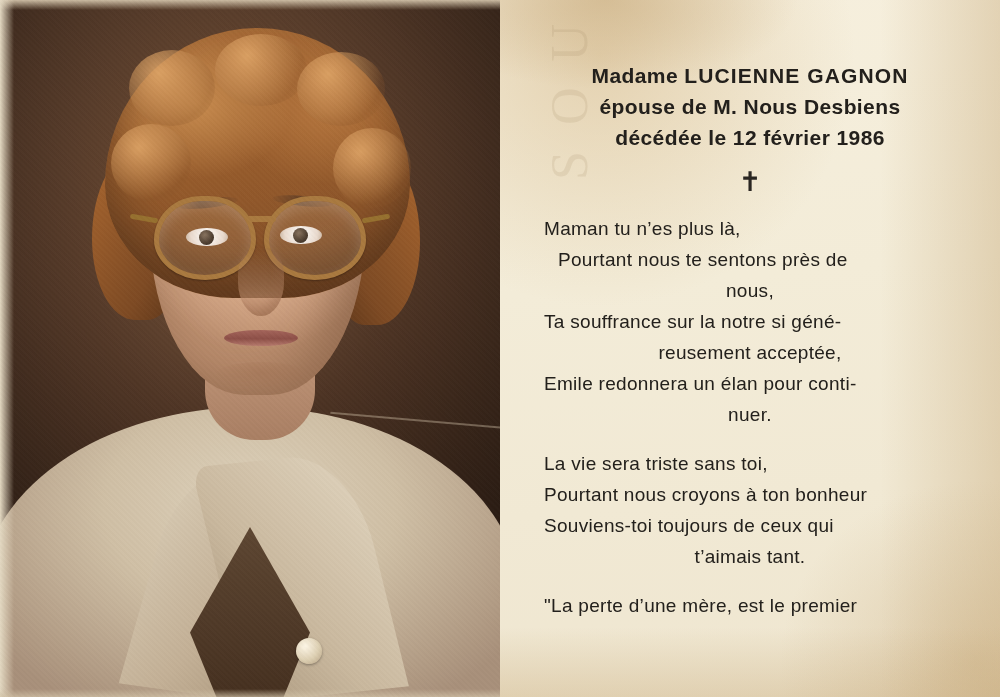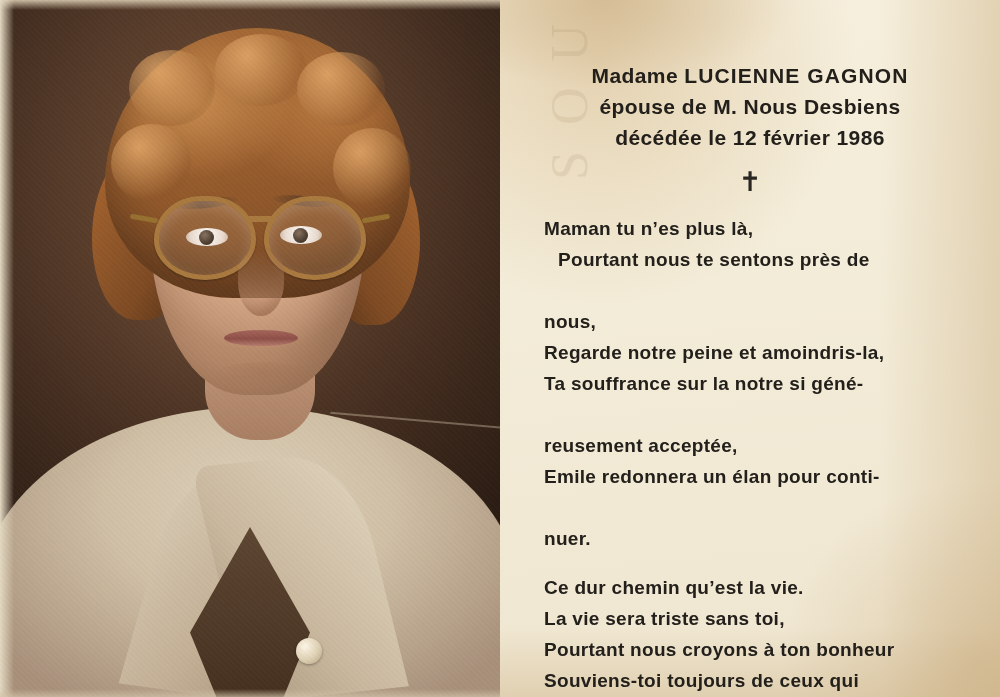--- a/index.html
+++ b/index.html
@@ -361,24 +361,24 @@
     line-height: 30px;
     margin: 14px 0 16px 0;
     color: #2a2622;
   }
   .verse {
     font-size: 19px;
     line-height: 31px;
     letter-spacing: 0.3px;
     color: #23201c;
   }
-  .stanza { margin-bottom: 18px; font-weight: bold; }
+  .stanza { margin-bottom: 18px; }
   .stanza:last-child { margin-bottom: 0; }
   .ln { display: block; white-space: nowrap; }
-  .ln.right  { text-align: left; margin-top: 31px; }
+  .ln.right  { text-align: center; }
   .ln.indent { padding-left: 14px; }
   .quote { font-style: normal; }
 </style>
 </head>
 <body>
 
 <div class="card">
 
   <div class="photo-panel">
     <div class="photo-bg"></div>
@@ -449,29 +449,27 @@
       </div>
 
       <div class="cross">✝</div>
 
       <div class="verse">
 
         <div class="stanza">
           <span class="ln">Maman tu n’es plus là,</span>
           <span class="ln indent">Pourtant nous te sentons près de</span>
           <span class="ln right">nous,</span>
-          <span class="ln">Regarde notre peine et amoindris-la,</span>
           <span class="ln">Ta souffrance sur la notre si géné-</span>
           <span class="ln right">reusement acceptée,</span>
           <span class="ln">Emile redonnera un élan pour conti-</span>
           <span class="ln right">nuer.</span>
         </div>
 
         <div class="stanza">
-          <span class="ln">Ce dur chemin qu’est la vie.</span>
           <span class="ln">La vie sera triste sans toi,</span>
           <span class="ln">Pourtant nous croyons à ton bonheur</span>
           <span class="ln">Souviens-toi toujours de ceux qui</span>
           <span class="ln right">t’aimais tant.</span>
         </div>
 
         <div class="stanza quote">
           <span class="ln">"La perte d’une mère, est le premier</span>
 
         </div>

